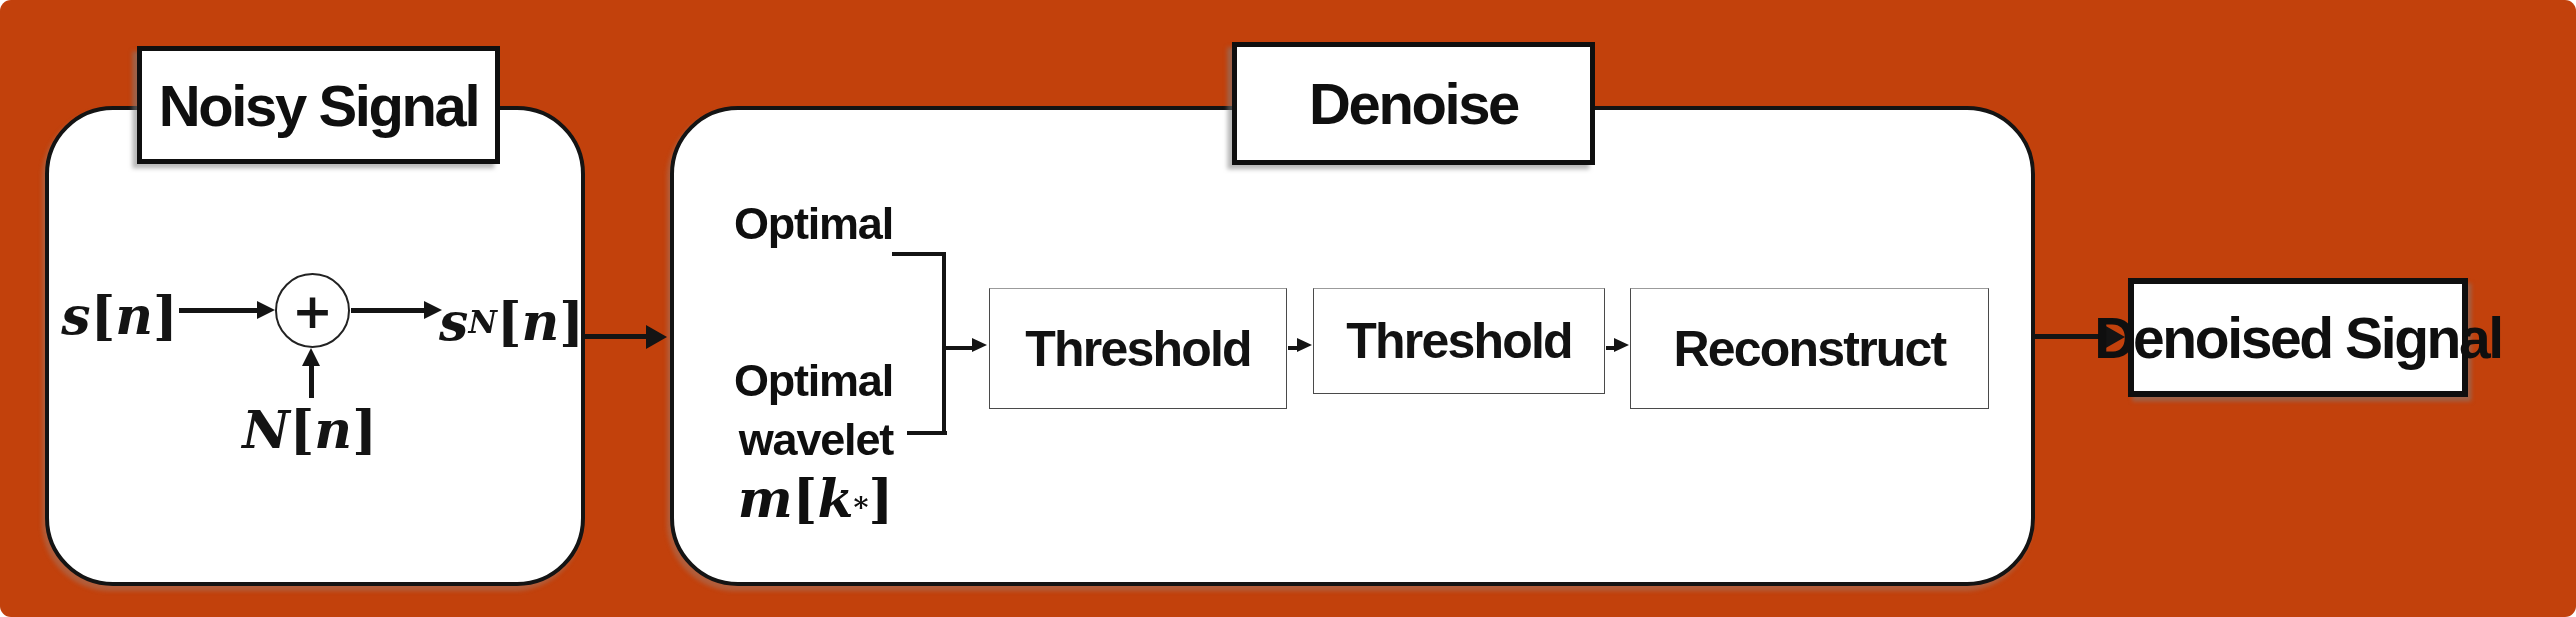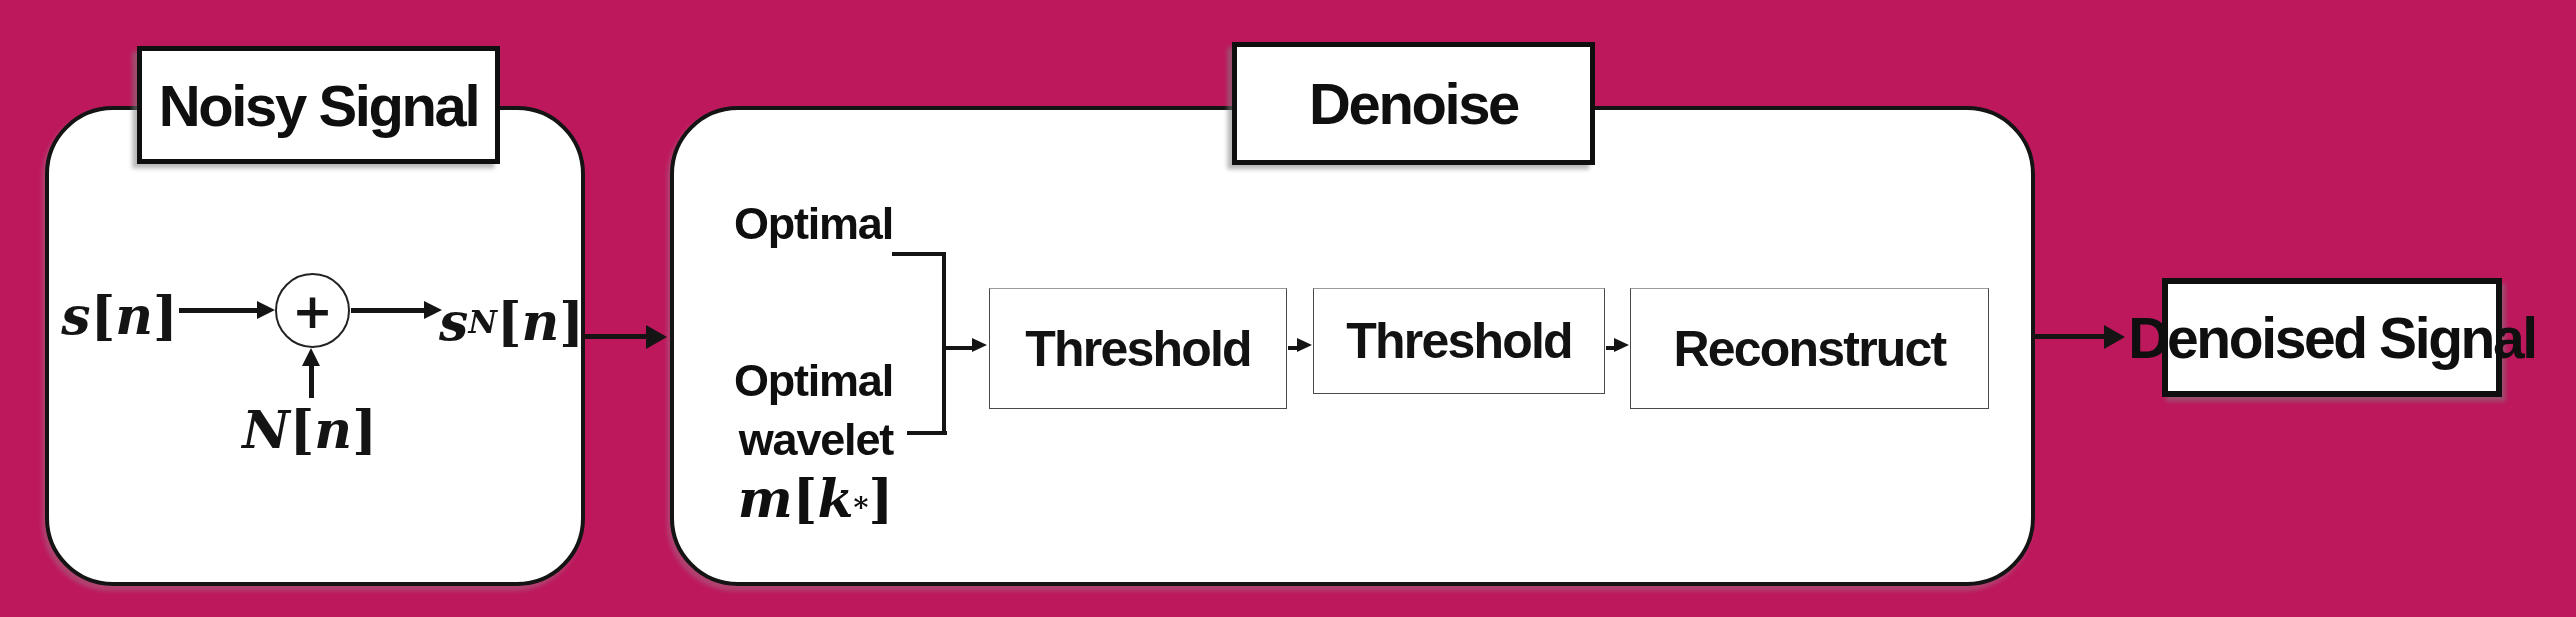--- a/index.html
+++ b/index.html
@@ -2,21 +2,21 @@
 <html style="font-size:9.5px"><head>
 <meta charset="utf-8">
 <style>
   html, body {
     margin: 0; padding: 0;
     width: 2576px; height: 617px;
     background: #ffffff;
     overflow: hidden;
     font-family: "Liberation Sans", sans-serif;
   }
-  .canvas { position: relative; width: 2576px; height: 617px; background: #be185d; }
+  .canvas { position: relative; width: 2576px; height: 617px; background: #c2410c; border-radius: 11px; }
 
   
   .container {
     position: absolute; box-sizing: border-box;
     border: 4.2px solid #141414; border-radius: 68px;
     background: #ffffff; z-index: 1;
     box-shadow: -3px 4.2px 4.2px rgba(150,150,150,0.35);
   }
 
   
@@ -178,18 +178,18 @@
   <div class="hline" style="left:1606px; top:346px; width:8.3px;"></div>
   <div class="tri-r sm" style="left:1614px; top:338px;"></div>
 
   <div class="stepbox" style="left:1630px; top:288px; width:359px; height:121px;">
     <span>Reconstruct</span>
   </div>
 
   <div class="hline thick" style="left:2033px; top:334px; width:71px;"></div>
   <div class="tri-r big" style="left:2104px; top:325px;"></div>
 
-  <div class="titlebox outbox" style="left:2128px; top:278px; width:340px; height:119px;margin-left:34px;">
+  <div class="titlebox outbox" style="left:2128px; top:278px; width:340px; height:119px;">
     <span>Denoised Signal</span>
   </div>
 
 </div>
 
 
 </body></html>

